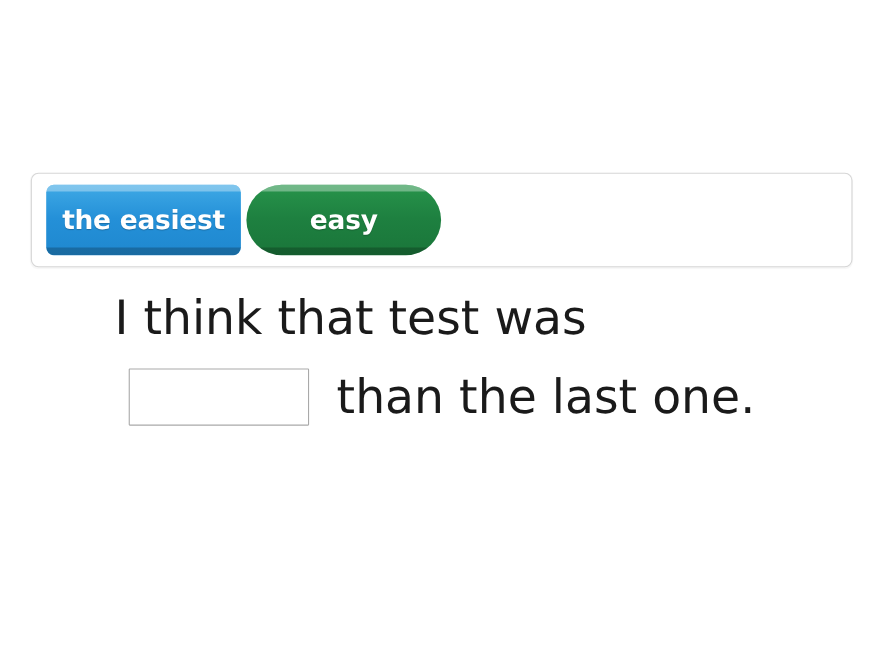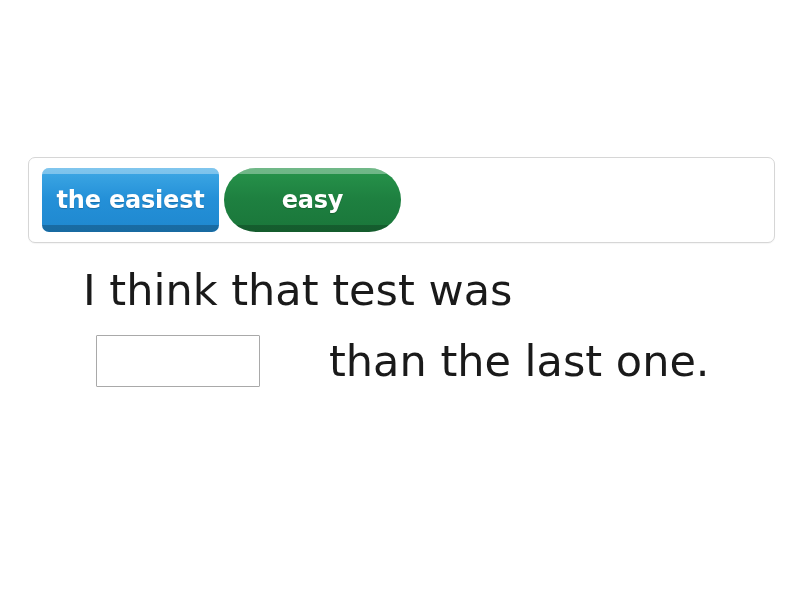--- a/index.html
+++ b/index.html
@@ -84,38 +84,37 @@
   }
 
   .tile.blue   { width: 177px; background: linear-gradient(180deg,#3fa9e5 0%, #2490d8 48%, #1f88cf 100%); }
   .tile.red    { width: 177px; background: linear-gradient(180deg,#d9203c 0%, #c8152f 48%, #b81029 100%); }
   .tile.orange { width: 176px; background: linear-gradient(180deg,#f58a20 0%, #ef7e10 48%, #e8770c 100%); }
   .tile.green  { width: 177px; background: linear-gradient(180deg,#27944b 0%, #1e8040 48%, #1a763a 100%); border-radius: 32px; }
 
   
   .sentence {
     position: absolute;
-    left: 83px;
+    left: 104px;
     top: 255px;
     width: 640px;
     font-family: "DejaVu Sans", sans-serif;
     font-size: 43px;
     line-height: 70px;
     color: #1a1a1a;
     font-weight: normal;
   }
 
   .line-1 { white-space: nowrap; }
 
   .line-2 {
     display: flex;
     align-items: center;
     white-space: nowrap;
     margin-top: 1px;
-    gap: 44px;
   }
 
   .drop-slot {
     display: inline-block;
     width: 164px;
     height: 52px;
     box-sizing: border-box;
     border: 1px solid #a9a9a9;
     background: #ffffff;
     border-radius: 1px;

